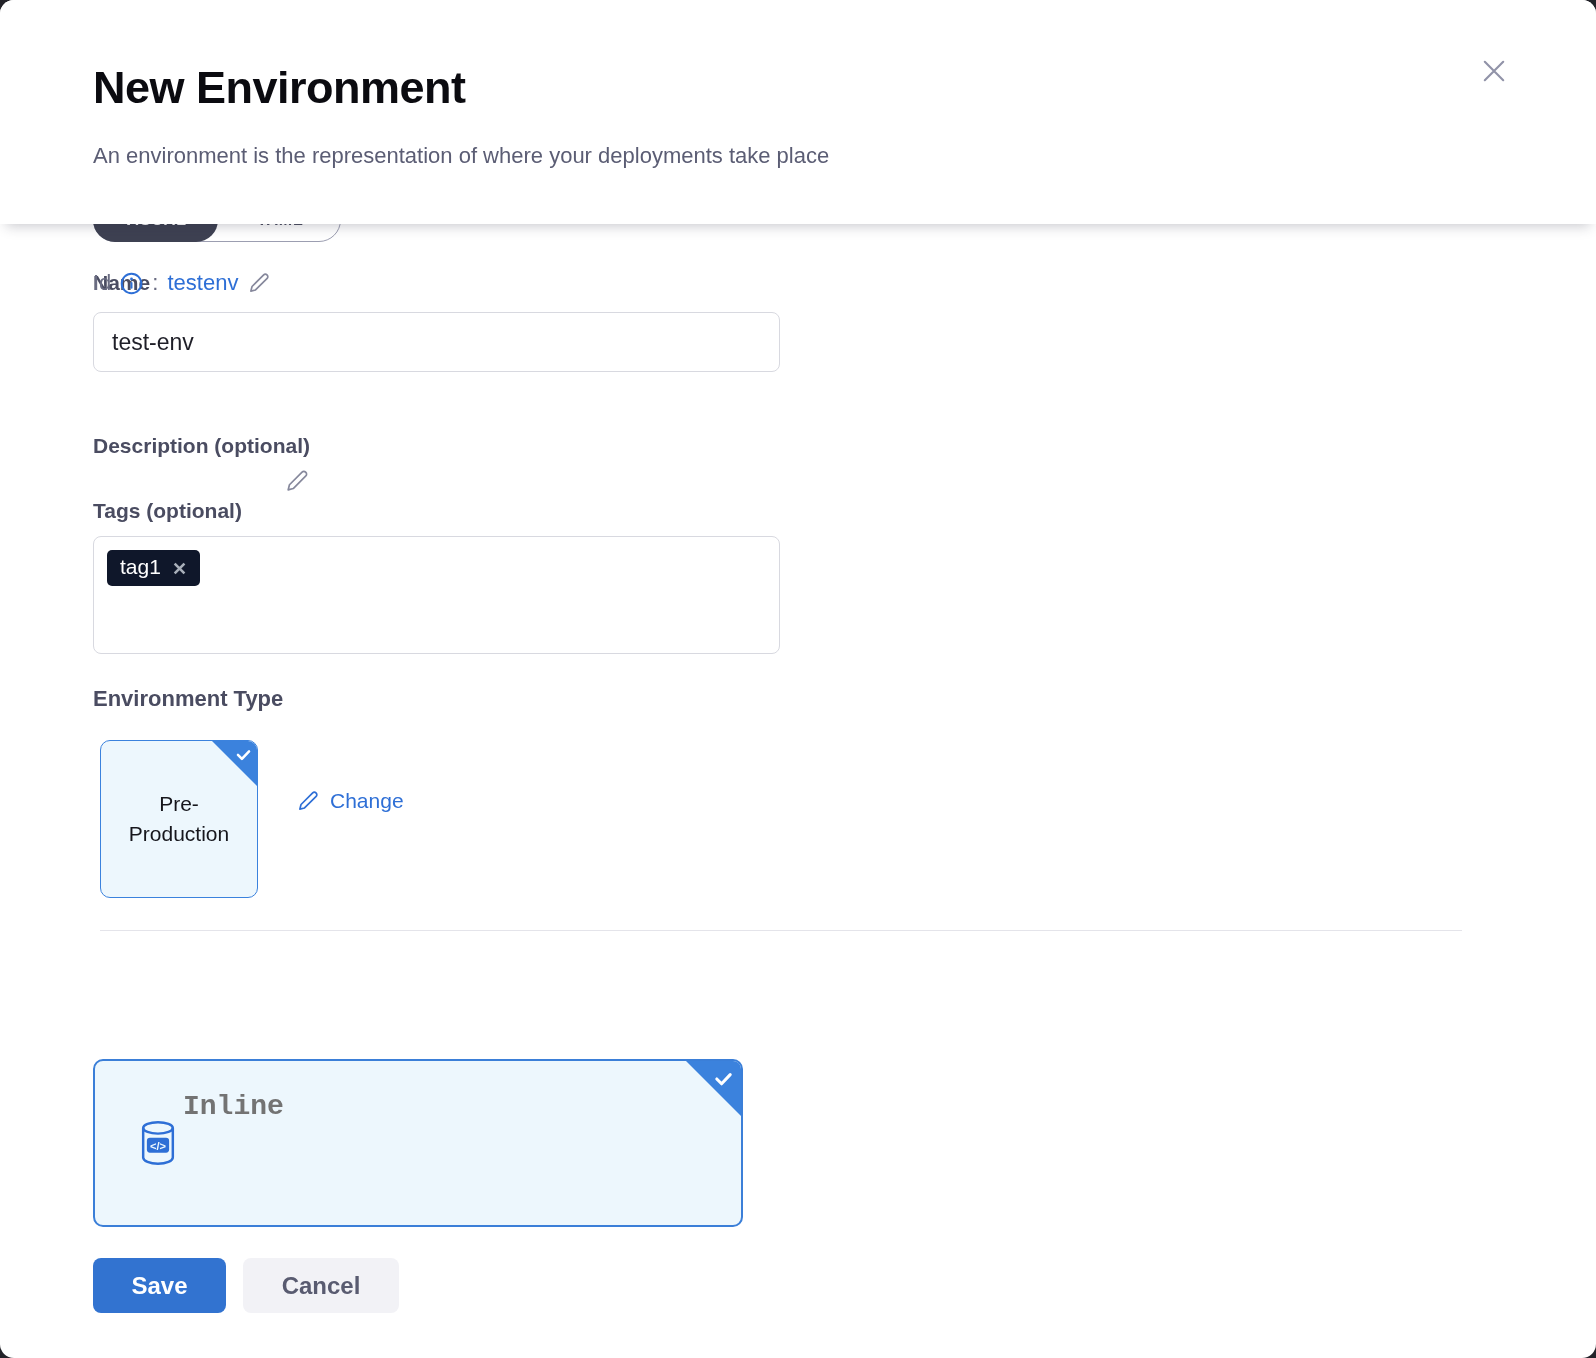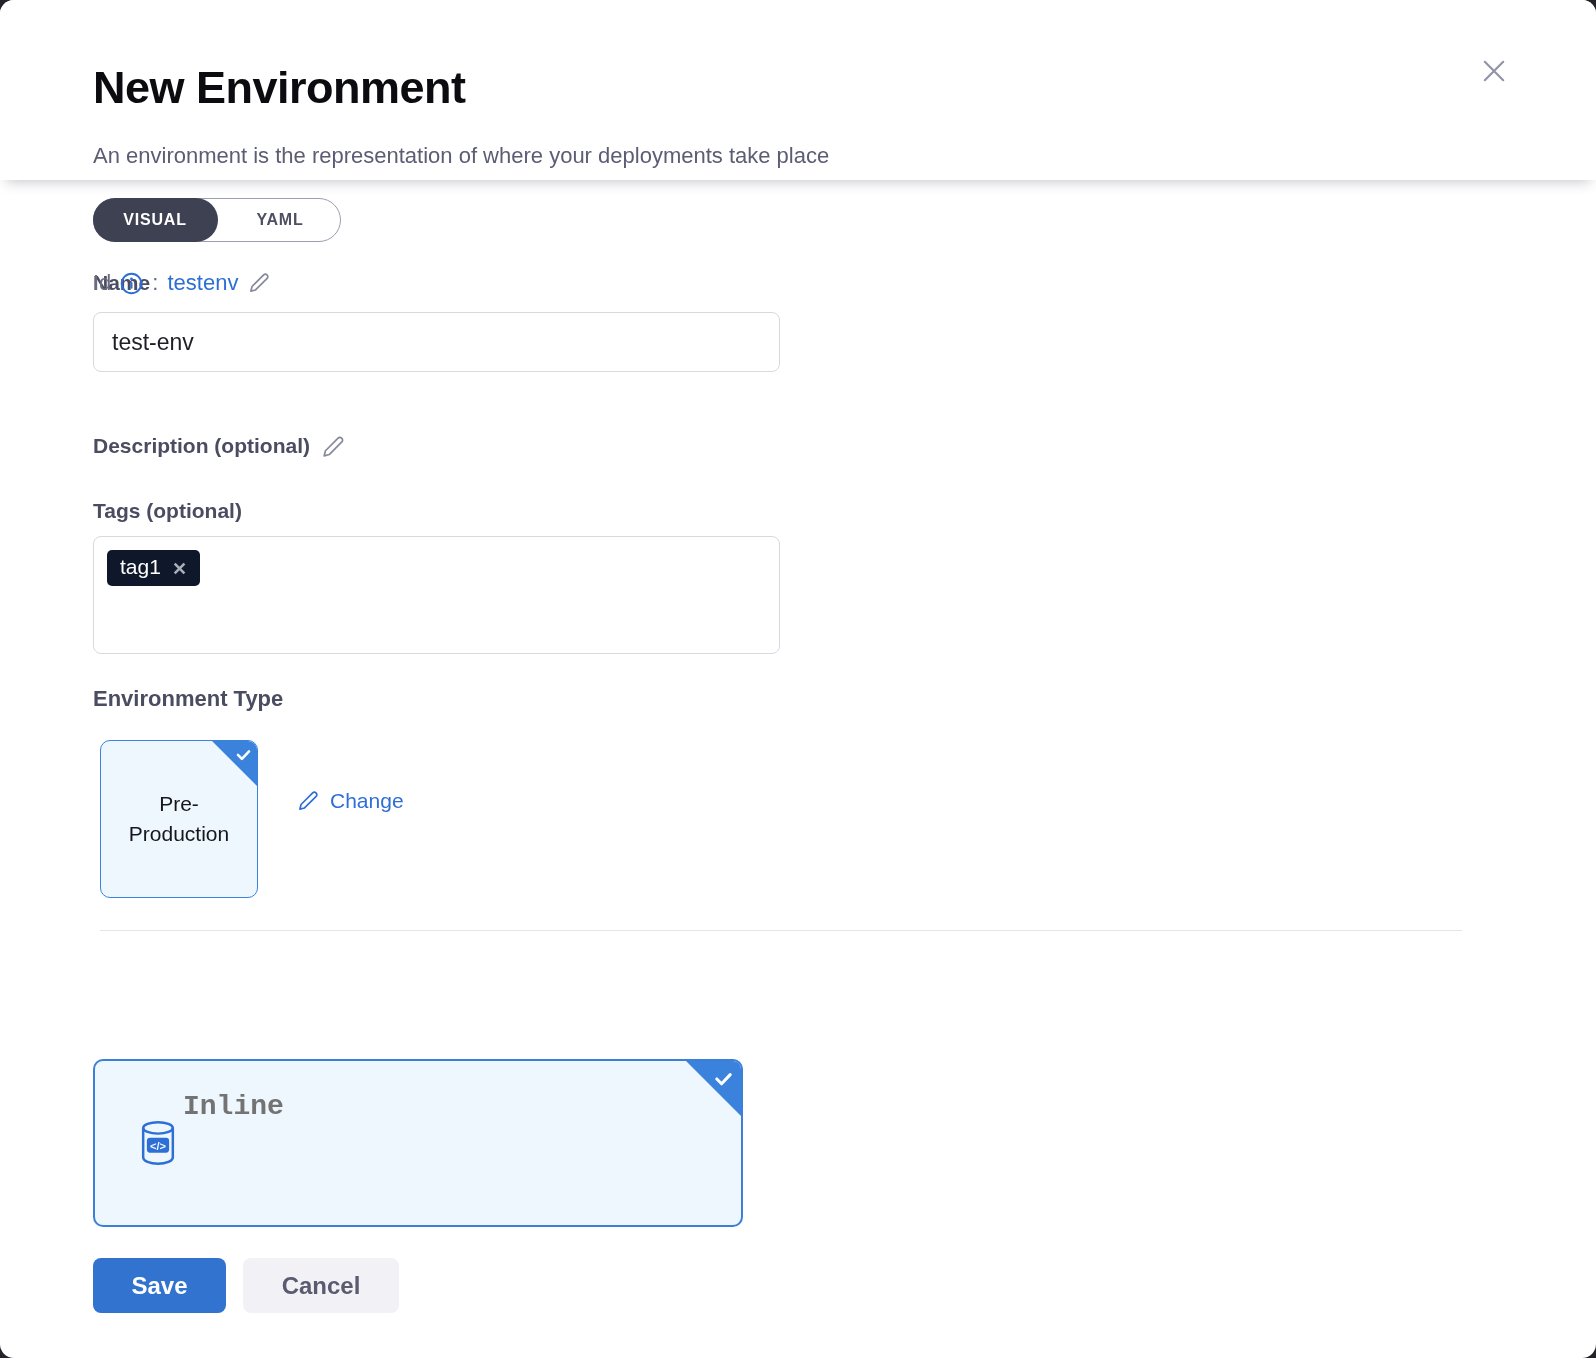--- a/index.html
+++ b/index.html
@@ -1,20 +1,20 @@
 <!DOCTYPE html>
 <html><head>
 <meta charset="utf-8">
 <style>
   * { margin:0; padding:0; box-sizing:border-box; }
   html,body { width:1596px; height:1358px; background:#232329; font-family:"Liberation Sans", sans-serif; }
   .modal { position:relative; width:1596px; height:1358px; background:#ffffff; border-radius:14px; overflow:hidden; }
 
   
-  .header { position:absolute; left:0; top:0; width:100%; height:180px; background:#fff; z-index:3;
+  .header { position:absolute; left:0; top:0; width:100%; height:224px; background:#fff; z-index:3;
             box-shadow:0 8px 12px -6px rgba(40,41,61,0.25); }
   .title { position:absolute; left:93px; top:62px; font-size:45px; font-weight:700; color:#0b0b10; letter-spacing:-0.5px; }
   .subtitle { position:absolute; left:93px; top:143px; font-size:22px; color:#5b5d74; }
   .close-btn { position:absolute; right:82px; top:52px; width:40px; height:40px; background:none; border:none; cursor:pointer; }
 
   
   .toggle { position:absolute; left:93px; top:198px; width:248px; height:44px; z-index:2;
             background:#fff; border:1.5px solid #9c9eb1; border-radius:22px; }
   .tab-visual { position:absolute; left:-1.5px; top:-1.5px; width:125px; height:44px; background:#3e4152;
                 border-radius:22px; border:none; color:#fff; font-size:16px; font-weight:700; letter-spacing:0.8px; cursor:pointer; }
@@ -25,21 +25,21 @@
   .lbl-name { left:93px; top:271px; }
   .id-row { position:absolute; left:93px; top:270px; width:687px; display:flex; align-items:center; gap:9px; font-size:22px; }
   .id-label { color:#6a6c82; }
   .id-colon { color:#6a6c82; }
   .id-value { color:#2e6fd6; }
   .icon-btn { background:none; border:none; cursor:pointer; display:inline-flex; align-items:center; padding:0; }
 
   .name-input { position:absolute; left:93px; top:312px; width:687px; height:60px; border:1.5px solid #d8d9e0;
                 border-radius:8px; font-size:23px; color:#1f1f28; padding:0 18px; font-family:"Liberation Sans",sans-serif; }
 
-  .desc-row { position:absolute; left:93px; top:434px; display:flex; align-items:flex-start; gap:10px; }
+  .desc-row { position:absolute; left:93px; top:434px; display:flex; align-items:flex-end; gap:10px;flex-direction:column; }
   .desc-row .field-label { position:static; }
   .lbl-tags { left:93px; top:499px; }
 
   .tags-box { position:absolute; left:93px; top:536px; width:687px; height:118px; border:1.5px solid #d8d9e0;
               border-radius:8px; padding:13px; cursor:text; }
   .tag-chip { display:inline-flex; align-items:center; gap:11px; background:#0f172a; color:#fff;
               border-radius:5px; padding:5px 13px 7px 13px; font-size:21px; }
   .tag-x { background:none; border:none; color:#a9b0ba; font-size:18px; font-weight:700; cursor:pointer; line-height:1; padding-top:3px; }
 
   .lbl-envtype { left:93px; top:686px; font-size:22px; }

